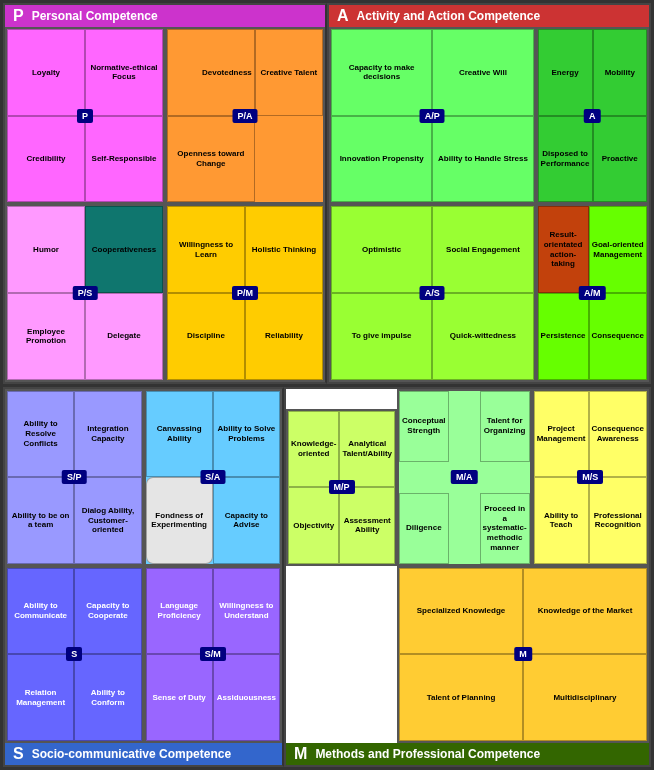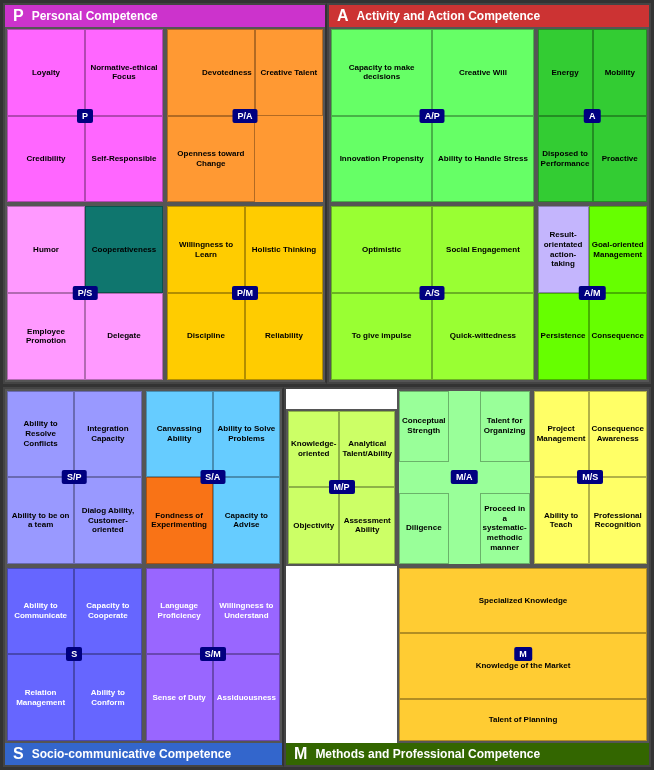--- a/index.html
+++ b/index.html
@@ -211,21 +211,21 @@
           <div class="sc" style="background:#99ff33;">
               <span>To give impulse</span>
             </div>
           <div class="sc" style="background:#99ff33;">
               <span>Quick-wittedness</span>
             </div>
           <div class="lbl">A/S</div>
         </div>
 
         <div class="sub-block" style="background:#66ff00; grid-column:3; grid-row:2;">
-          <div class="sc" style="background:#c4b5fd;justify-content:center;">
+          <div class="sc" style="background:#c2410c;justify-content:center;">
               <span>Result-orientated action-taking</span>
             </div>
           <div class="sc" style="background:#66ff00;">
               <span>Goal-oriented Management</span>
             </div>
           <div class="sc" style="background:#66ff00;">
               <span>Persistence</span>
             </div>
           <div class="sc" style="background:#66ff00;">
               <span>Consequence</span>
@@ -259,21 +259,21 @@
           <div class="lbl">S/P</div>
         </div>
 
         <div class="sub-block" style="background:#66ccff;">
           <div class="sc" style="background:#66ccff;">
               <span>Canvassing Ability</span>
             </div>
           <div class="sc" style="background:#66ccff;">
               <span>Ability to Solve Problems</span>
             </div>
-          <div class="sc" style="background:#f97316;">
+          <div class="sc" style="background:#e5e5e5;border-radius:7px;">
               <span>Fondness of Experimenting</span>
             </div>
           <div class="sc" style="background:#66ccff;">
               <span>Capacity to Advise</span>
             </div>
           <div class="lbl">S/A</div>
         </div>
 
         <div class="sub-block" style="background:#6666ff;">
           <div class="sc" style="background:#6666ff; color:white;">
@@ -358,29 +358,32 @@
             </div>
           <div class="sc" style="background:#ffff66;">
               <span>Ability to Teach</span>
             </div>
           <div class="sc" style="background:#ffff66;">
               <span>Professional Recognition</span>
             </div>
           <div class="lbl">M/S</div>
         </div>
 
-        <div class="sub-block" style="background:#ffcc33; grid-column:2/4; grid-template-columns:1fr;">
+        <div class="sub-block" style="background:#ffcc33; grid-column:2/4; grid-template-columns:1fr 1fr;">
           <div class="sc" style="background:#ffcc33;">
               <span>Specialized Knowledge</span>
             </div>
           <div class="sc" style="background:#ffcc33;">
               <span>Knowledge of the Market</span>
             </div>
           <div class="sc" style="background:#ffcc33;">
               <span>Talent of Planning</span>
+            </div>
+          <div class="sc" style="background:#ffcc33;">
+              <span>Multidisciplinary</span>
             </div>
           <div class="lbl">M</div>
         </div>
 
       </div>
       <div class="q-header" style="background-color: #336600;">
         <span style="font-size:16px;">M</span>
         <span>Methods and Professional Competence</span>
       </div>
     </div>

